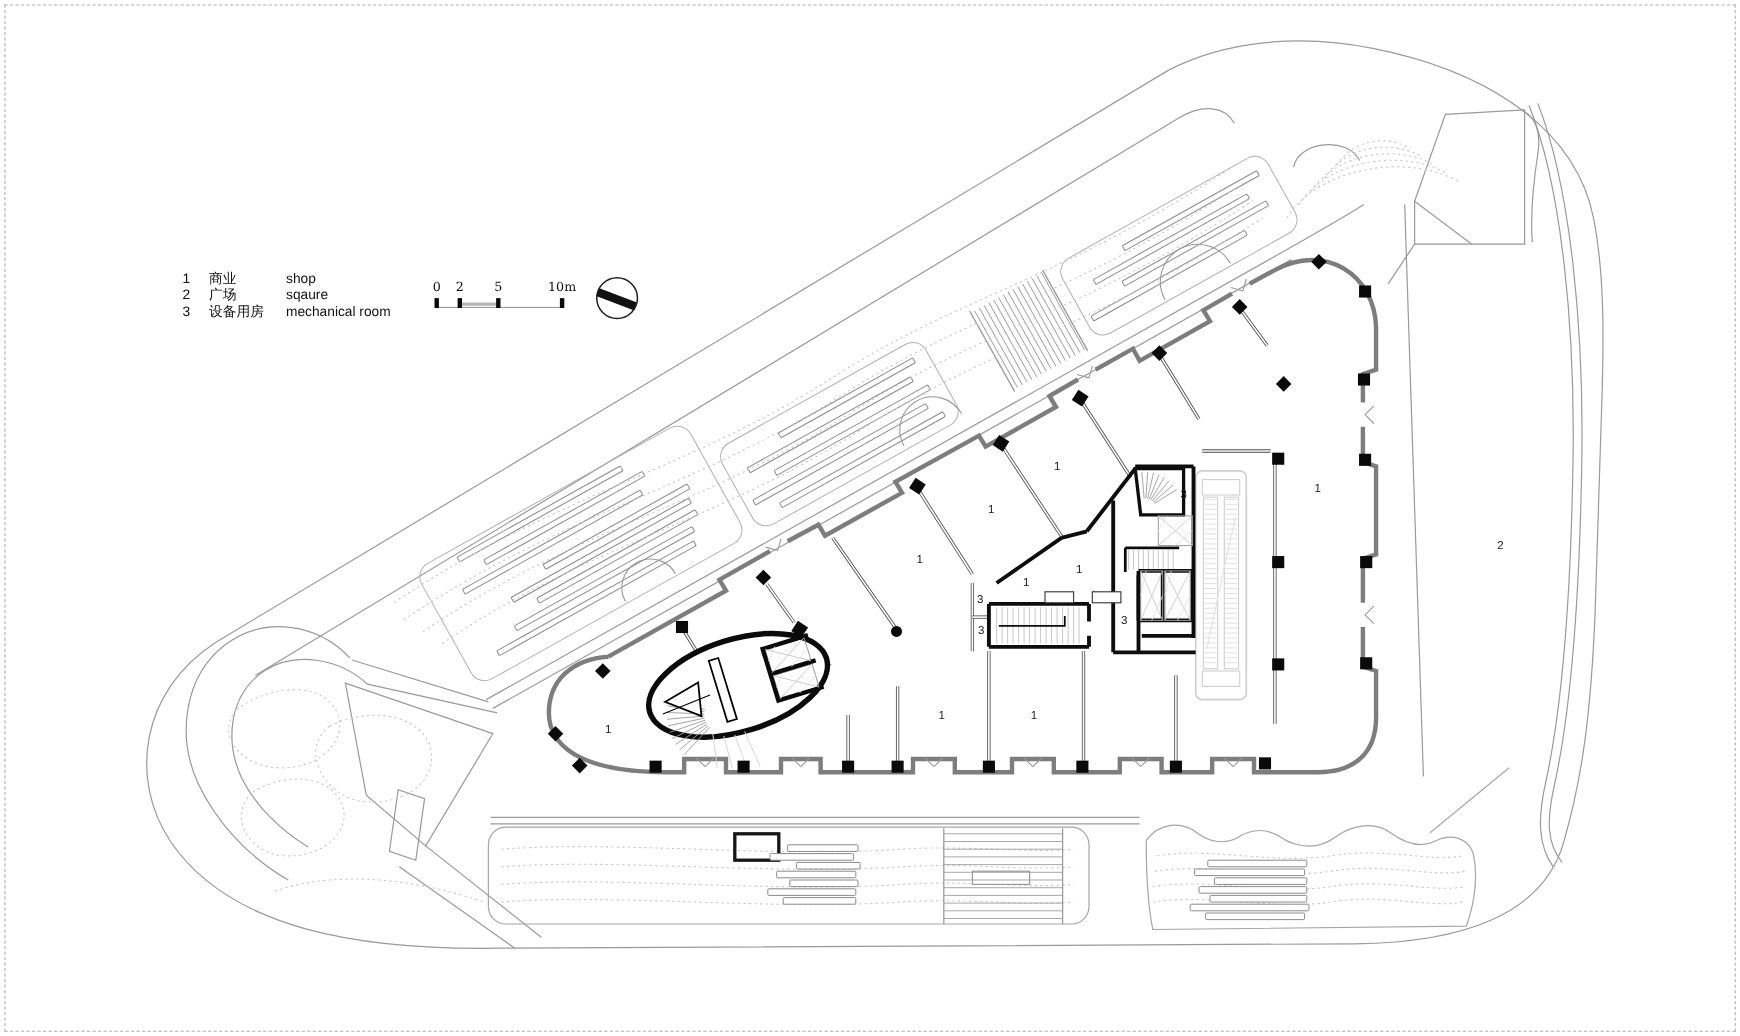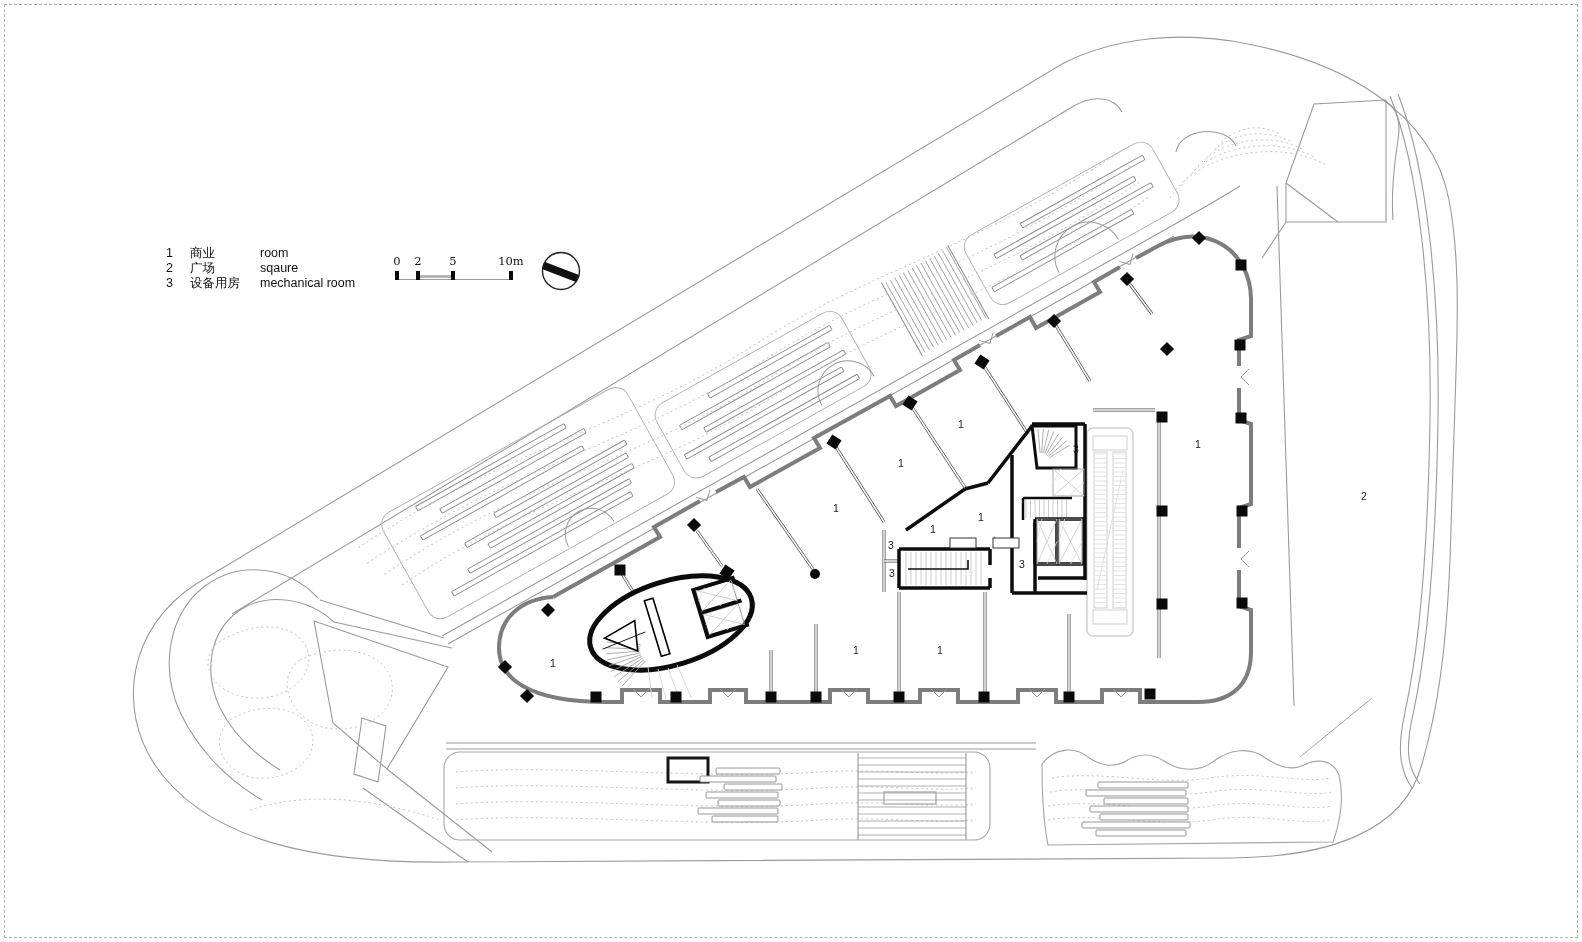--- a/index.html
+++ b/index.html
@@ -465,21 +465,21 @@
     <g>
       <circle cx="561" cy="271" r="18.5" fill="#fff" stroke="#222" stroke-width="1.4"></circle>
       <polygon points="545,262 579,275 576,282 542,269" fill="#111"></polygon>
     </g>
   </svg>
 
   <div class="legend">
     <div class="legend-row">
       <span>1</span>
       <span>商业</span>
-      <span>room</span>
+      <span>shop</span>
     </div>
     <div class="legend-row">
       <span>2</span>
       <span>广场</span>
       <span>sqaure</span>
     </div>
     <div class="legend-row">
       <span>3</span>
       <span>设备用房</span>
       <span>mechanical room</span>

